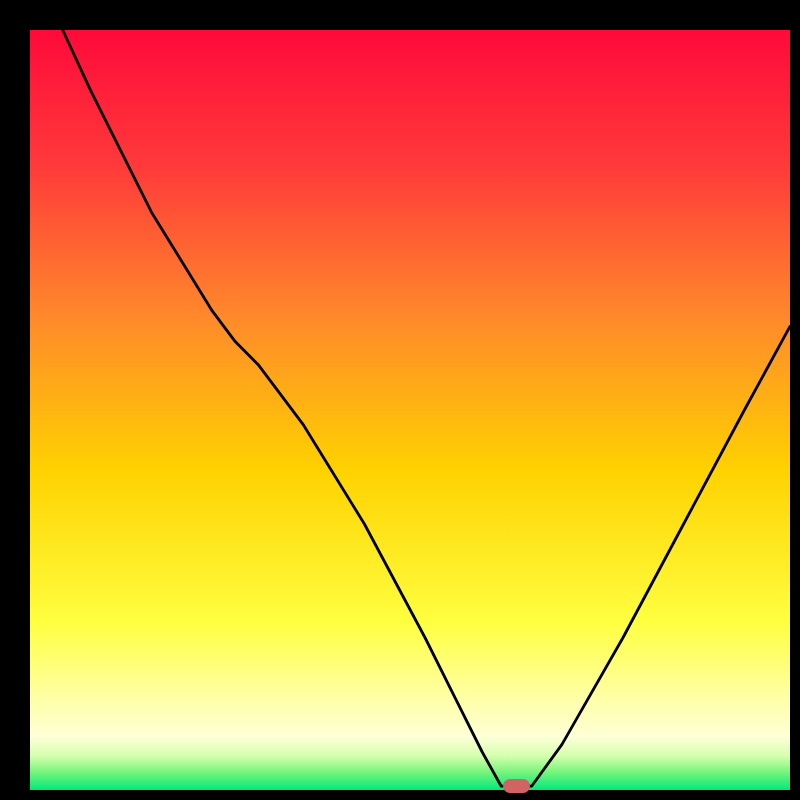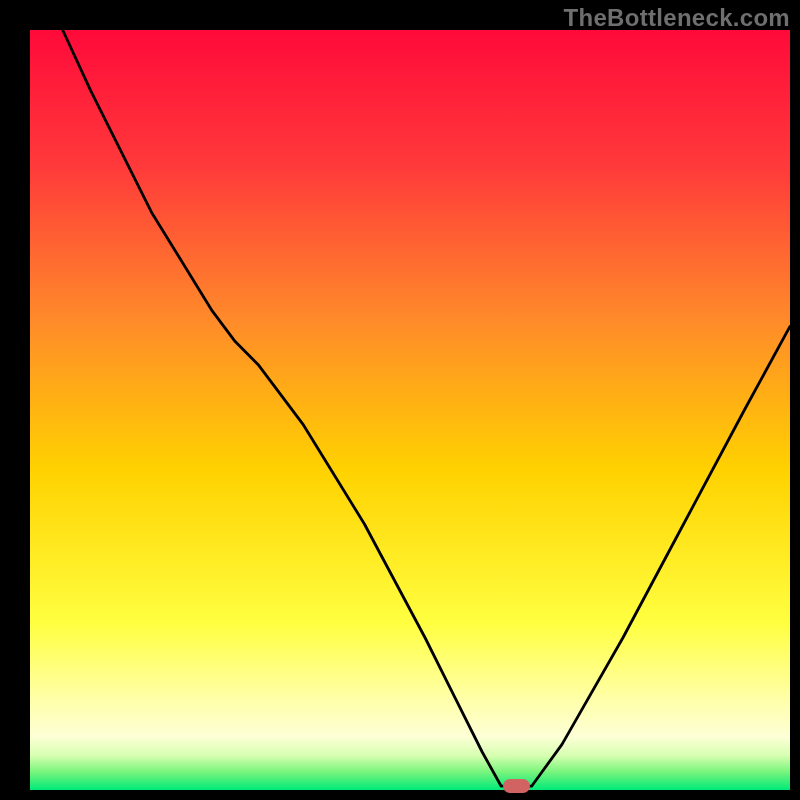--- a/index.html
+++ b/index.html
@@ -37,21 +37,20 @@
     background: #d16363;
     border-radius: 999px;
     z-index: 4;
   }
 </style>
 </head>
 <body>
 
 <div class="chart-container">
 
-  <div class="watermark">TheBottleneck.com</div>
 
   <svg class="plot" width="800" height="800" viewBox="0 0 800 800">
     <defs>
       <linearGradient id="bg-grad" x1="0" y1="0" x2="0" y2="1">
           <stop offset="0.00%" stop-color="#ff0a3a"></stop>
           <stop offset="18.00%" stop-color="#ff3a3a"></stop>
           <stop offset="38.00%" stop-color="#ff8a2a"></stop>
           <stop offset="58.00%" stop-color="#ffd200"></stop>
           <stop offset="78.00%" stop-color="#ffff40"></stop>
           <stop offset="88.00%" stop-color="#ffffa8"></stop>

